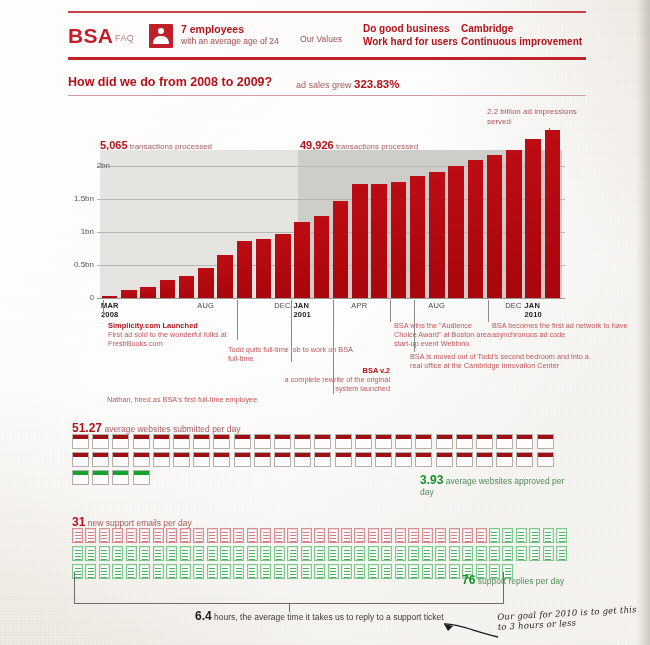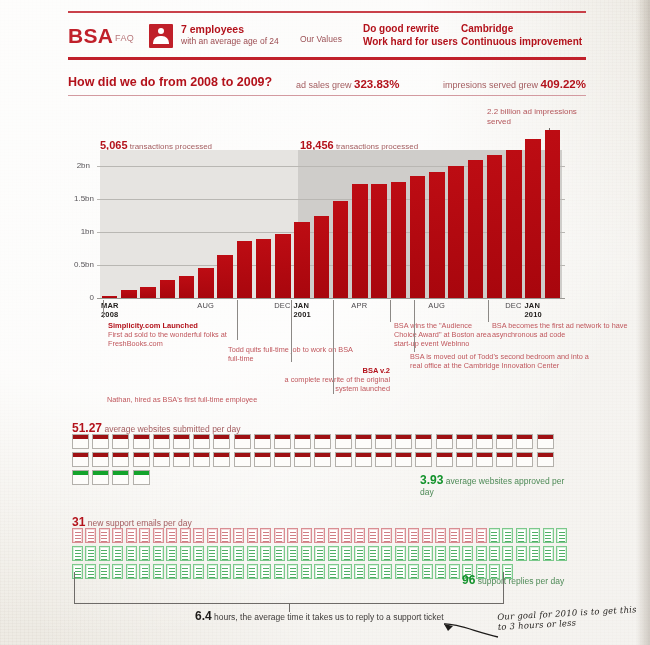--- a/index.html
+++ b/index.html
@@ -127,35 +127,34 @@
   <div id="hdr">
     <div id="logo">BSA</div>
     <div id="faq">FAQ</div>
     <div id="peopleicon">
       <span class="head"></span>
         <span class="body"></span>
     </div>
     <div id="emp-t">7 employees</div>
     <div id="emp-s">with an average age of 24</div>
     <div id="ourvalues">Our Values</div>
-    <div id="v1">Do good rewrite</div>
+    <div id="v1">Do good business</div>
     <div id="v2">Work hard for users</div>
     <div id="v3">Cambridge</div>
     <div id="v4">Continuous improvement</div>
   </div>
 
   <div id="sub">
     <div id="sub-q">How did we do from 2008 to 2009?</div>
     <div id="sub-a"><span>ad sales grew</span> <b>323.83%</b></div>
-    <div id="sub-b"><span>impresions served grew</span> <b>409.22%</b></div>
   </div>
   <div id="hr-sub"></div>
 
   <div id="c1"><b>5,065</b> <span>transactions processed</span></div>
-  <div id="c2"><b>18,456</b> <span>transactions processed</span></div>
+  <div id="c2"><b>49,926</b> <span>transactions processed</span></div>
   <div id="c3">2.2 billion ad impressions served</div>
   <div id="c3line"></div>
 
   <div id="chart">
     <div id="plotbgA"></div>
     <div id="plotbgB"></div>
     <div id="gridlines">
         <div class="grid" style="top: 115.111px;"></div>
         <div class="grid" style="top: 82.2222px;"></div>
         <div class="grid" style="top: 49.3333px;"></div>
@@ -186,21 +185,21 @@
         <div class="bar" title="DEC: 2.25" style="left: 406.175px; width: 15.4px; height: 148px;"></div>
         <div class="bar" title="JAN 2010: 2.42" style="left: 425.425px; width: 15.4px; height: 159.182px;"></div>
         <div class="bar" title="FEB: 2.55" style="left: 444.675px; width: 15.4px; height: 167.733px;"></div>
       </div>
   </div>
   <div id="yaxis">
       <div class="axlab" style="position: absolute; left: 52px; top: 293px; width: 42px;">0</div>
       <div class="axlab" style="position: absolute; left: 52px; top: 260.111px; width: 42px;">0.5bn</div>
       <div class="axlab" style="position: absolute; left: 52px; top: 227.222px; width: 42px;">1bn</div>
       <div class="axlab" style="position: absolute; left: 52px; top: 194.333px; width: 42px;">1.5bn</div>
-      <div class="axlab" style="position: absolute; left: 48px; top: 161.444px; width: 42px;">2bn</div>
+      <div class="axlab" style="position: absolute; left: 68px; top: 161.444px; width: 42px;">2bn</div>
     </div>
   <div id="xaxis"></div>
   <div id="xticks">
       <div class="xtick b" style="left: 101px; top: 301px;">MAR</div>
       <div class="xtick b" style="left: 101px; top: 310px;">2008</div>
       <div class="xtick" style="left: 197.25px; top: 301px;">AUG</div>
       <div class="xtick" style="left: 274.25px; top: 301px;">DEC</div>
       <div class="xtick b" style="left: 293.5px; top: 301px;">JAN</div>
       <div class="xtick b" style="left: 293.5px; top: 310px;">2001</div>
       <div class="xtick" style="left: 351.25px; top: 301px;">APR</div>
@@ -1040,21 +1039,21 @@
             <u style="top: 12px;"></u>
           </div>
           <div class="sicon g" style="left: 430.4px;">
             <u style="top: 3px;"></u>
             <u style="top: 6px;"></u>
             <u style="top: 9px;"></u>
             <u style="top: 12px;"></u>
           </div>
         </div>
       </div>
-    <div id="sup-b"><b>96</b> <span>support replies per day</span></div>
+    <div id="sup-b"><b>76</b> <span>support replies per day</span></div>
   </div>
 
   <div id="br"></div>
   <div id="br-stem"></div>
   <div id="bottom-t"><b>6.4</b> <span>hours, the average time it takes us to reply to a support ticket</span></div>
   <svg id="hw-arrow" width="58" height="22">
     <path d="M2,4 C14,3 34,12 56,17" stroke="#1d1b19" stroke-width="1.3" fill="none"></path>
     <path d="M2,4 L11,6 L6,11 Z" fill="#1d1b19"></path>
   </svg>
   <div id="hw">Our goal for 2010 is to get this to 3 hours or less</div>

